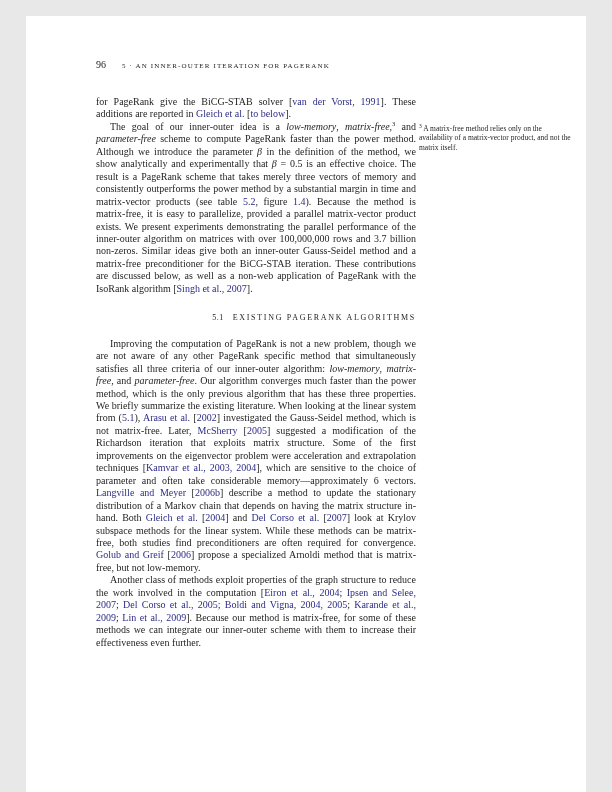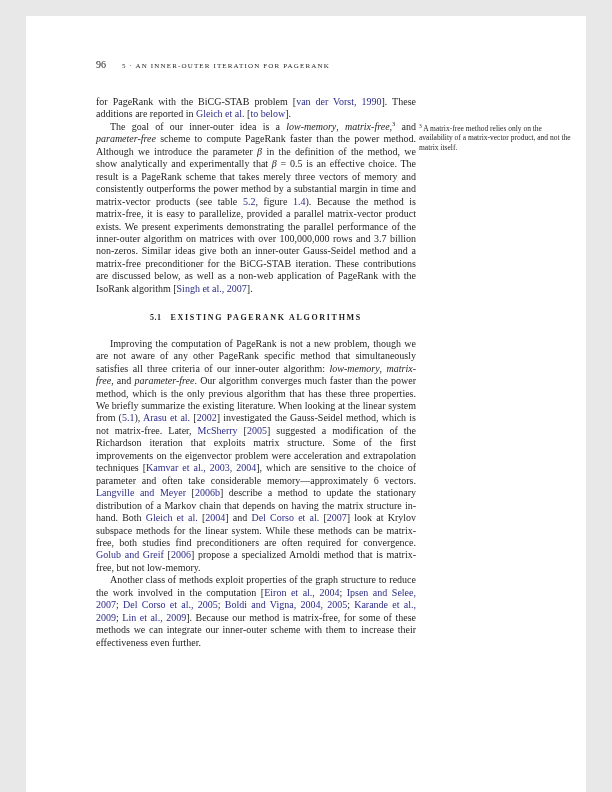--- a/index.html
+++ b/index.html
@@ -22,41 +22,41 @@
   .body-col {
     position:absolute; left:70px; top:80px; width:320px;
     font-size:10px; line-height:12.45px; text-align:justify;
   }
   .body-col p { margin:0; text-indent:14px; }
   .body-col p.noindent { text-indent:0; }
   .link { color:#2d2d87; }
   sup { font-size:6.5px; line-height:0; vertical-align:super; }
   i { }
   .section-heading {
-    margin:17px 0 13px 0; font-weight:bold; text-indent:0;
-    font-size:8px; letter-spacing:1.7px; color:#1e1e1e; text-align:center;
+    margin:17px 0 13px 0; font-weight:normal; text-indent:0;
+    font-size:8px; letter-spacing:1.7px; color:#1e1e1e; text-align:right;
   }
   .section-heading .secnum { margin-right:9px; letter-spacing:0.5px; }
   .margin-note {
     position:absolute; left:393px; top:108px; width:155px;
     font-size:7.5px; line-height:9.3px; color:#1e1e1e; text-align:left;
   }
   .margin-note sup { font-size:5.5px; }
 </style>
 </head>
 <body>
 
 <div class="page">
 
   <div class="header">
     <span class="page-number">96</span><span class="running-head">5 · AN INNER-OUTER ITERATION FOR PAGERANK</span>
   </div>
 
   <div class="body-col">
-    <p class="noindent"><span>for PageRank with the BiCG-STAB problem [</span><span class="link">van der Vorst, 1990</span><span>]. These additions are reported in </span><span class="link">Gleich et al.</span><span> [</span><span class="link">to below</span><span>].</span></p>
+    <p class="noindent"><span>for PageRank give the BiCG-STAB solver [</span><span class="link">van der Vorst, 1991</span><span>]. These additions are reported in </span><span class="link">Gleich et al.</span><span> [</span><span class="link">to below</span><span>].</span></p>
     <p><span>The goal of our inner-outer idea is a </span><i>low-memory</i><span>, </span><i>matrix-free</i><span>,</span><sup>3</sup><span> and </span><i>parameter-free</i><span> scheme to compute PageRank faster than the power method. Although we introduce the parameter </span><i>β</i><span> in the definition of the method, we show analytically and experimentally that </span><i>β</i><span> = 0.5 is an effective choice. The result is a PageRank scheme that takes merely three vectors of memory and consistently outperforms the power method by a substantial margin in time and matrix-vector products (see table </span><span class="link">5.2</span><span>, figure </span><span class="link">1.4</span><span>). Because the method is matrix-free, it is easy to parallelize, provided a parallel matrix-vector product exists. We present experiments demonstrating the parallel performance of the inner-outer algorithm on matrices with over 100,000,000 rows and 3.7 billion non-zeros. Similar ideas give both an inner-outer Gauss-Seidel method and a matrix-free preconditioner for the BiCG-STAB iteration. These contributions are discussed below, as well as a non-web application of PageRank with the IsoRank algorithm [</span><span class="link">Singh et al., 2007</span><span>].</span></p>
 
     <h2 class="section-heading">
       <span class="secnum">5.1</span><span class="sectitle">EXISTING PAGERANK ALGORITHMS</span>
     </h2>
 
     <p><span>Improving the computation of PageRank is not a new problem, though we are not aware of any other PageRank specific method that simultaneously satisfies all three criteria of our inner-outer algorithm: </span><i>low-memory</i><span>, </span><i>matrix-free</i><span>, and </span><i>parameter-free</i><span>. Our algorithm converges much faster than the power method, which is the only previous algorithm that has these three properties. We briefly summarize the existing literature. When looking at the linear system from (</span><span class="link">5.1</span><span>), </span><span class="link">Arasu et al.</span><span> [</span><span class="link">2002</span><span>] investigated the Gauss-Seidel method, which is not matrix-free. Later, </span><span class="link">McSherry</span><span> [</span><span class="link">2005</span><span>] suggested a modification of the Richardson iteration that exploits matrix structure. Some of the first improvements on the eigenvector problem were acceleration and extrapolation techniques [</span><span class="link">Kamvar et al., 2003, 2004</span><span>], which are sensitive to the choice of parameter and often take considerable memory—approximately 6 vectors. </span><span class="link">Langville and Meyer</span><span> [</span><span class="link">2006b</span><span>] describe a method to update the stationary distribution of a Markov chain that depends on having the matrix structure in-hand. Both </span><span class="link">Gleich et al.</span><span> [</span><span class="link">2004</span><span>] and </span><span class="link">Del Corso et al.</span><span> [</span><span class="link">2007</span><span>] look at Krylov subspace methods for the linear system. While these methods can be matrix-free, both studies find preconditioners are often required for convergence. </span><span class="link">Golub and Greif</span><span> [</span><span class="link">2006</span><span>] propose a specialized Arnoldi method that is matrix-free, but not low-memory.</span></p>
     <p><span>Another class of methods exploit properties of the graph structure to reduce the work involved in the computation [</span><span class="link">Eiron et al., 2004</span><span>; </span><span class="link">Ipsen and Selee, 2007</span><span>; </span><span class="link">Del Corso et al., 2005</span><span>; </span><span class="link">Boldi and Vigna, 2004, 2005</span><span>; </span><span class="link">Karande et al., 2009</span><span>; </span><span class="link">Lin et al., 2009</span><span>]. Because our method is matrix-free, for some of these methods we can integrate our inner-outer scheme with them to increase their effectiveness even further.</span></p>
   </div>
 

